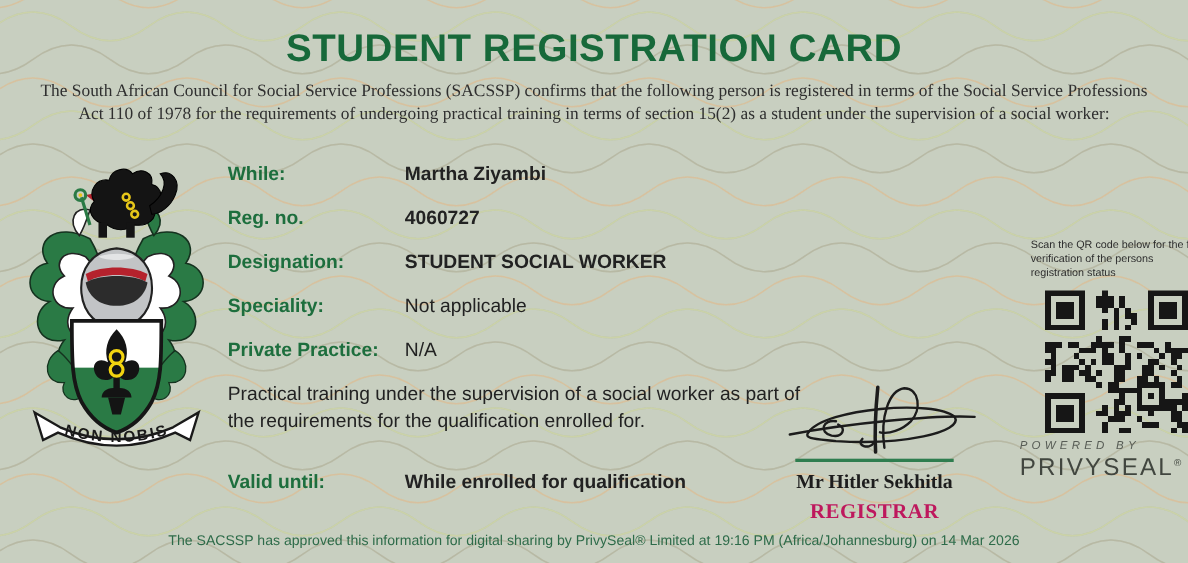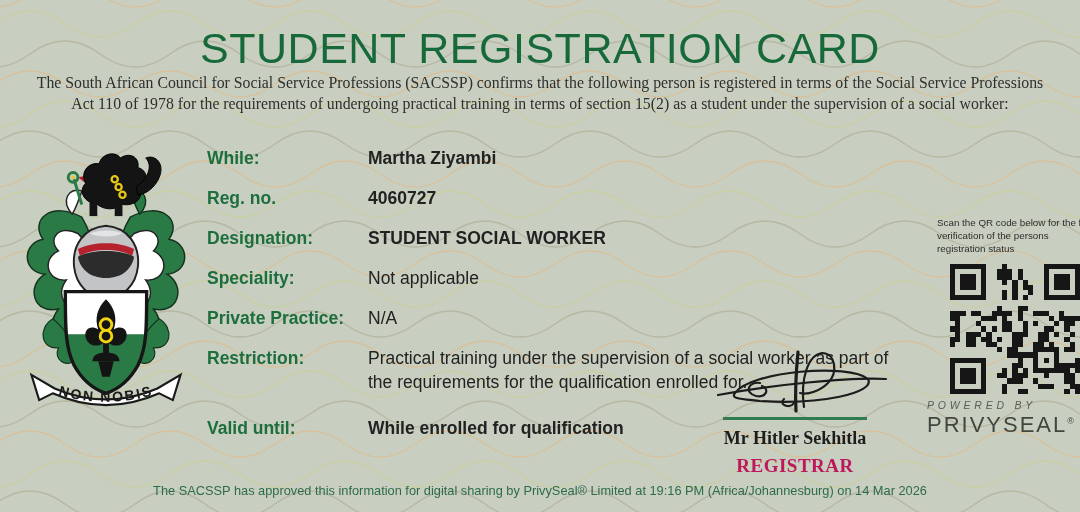--- a/index.html
+++ b/index.html
@@ -4,32 +4,32 @@
 <style>
   html,body{margin:0;padding:0;background:#888;}
   .card{
     position:relative; width:1080px; height:512px; overflow:hidden;
     background:#c8cfc0;
     font-family:"Liberation Sans","DejaVu Sans",sans-serif;
   }
   .waves{position:absolute;left:0;top:0;width:1080px;height:512px;pointer-events:none;}
   .title{
     position:absolute; top:24px; left:0; width:100%;
-    text-align:center; font-size:43px; font-weight:normal; letter-spacing:.5px;
+    text-align:center; font-size:35px; font-weight:bold; letter-spacing:.5px;
     color:#17693a; margin:0;
   }
   .intro{
     position:absolute; top:72px; left:50%; transform:translateX(-50%);
     width:1014px; text-align:center; font-size:15.8px; line-height:21px;
     color:#2f2f2f; margin:0;font-family:Liberation Serif, serif;
   }
   .crest{position:absolute; left:14px; top:142px; width:184px; height:276px;}
   .fields{position:absolute; left:207px; top:146px; width:715px;}
   .field-row{display:flex; align-items:flex-start; margin-bottom:16px;}
-  .field-row.gap-top{margin-top:22px;}
+  .field-row.gap-top{margin-top:32px;}
   .f-label{flex:0 0 161px; width:161px; color:#1d6e3d; font-weight:bold; font-size:17.5px; line-height:24px;}
   .f-value{font-size:17.5px; color:#222; line-height:24px; max-width:548px;}
   .f-value.bold{font-weight:bold;}
   .signature-block{position:absolute; left:697px; top:347px; width:196px; text-align:center;}
   .sig-svg{display:block; width:190px; height:68px; margin:0 auto;}
   .sig-line{width:144px; height:2.5px; background:#2f7d4f; margin:2px auto 0 auto;}
   .registrar-name{
     font-family:"Liberation Serif","DejaVu Serif",serif; font-weight:bold;
     font-size:18px; color:#1d1d1d; margin-top:8px;
   }
@@ -182,21 +182,20 @@
       </div>
       <div class="field-row">
         <span class="f-label">Speciality:</span>
         <span class="f-value">Not applicable</span>
       </div>
       <div class="field-row">
         <span class="f-label">Private Practice:</span>
         <span class="f-value">N/A</span>
       </div>
       <div class="field-row">
-        <span class="f-label">Restriction:</span>
         <span class="f-value">Practical training under the supervision of a social worker as part of the requirements for the qualification enrolled for.</span>
       </div>
       <div class="field-row gap-top">
         <span class="f-label">Valid until:</span>
         <span class="f-value bold">While enrolled for qualification</span>
       </div>
     </div>
 
   <div class="signature-block">
     <svg class="sig-svg" viewBox="0 0 190 68" xmlns="http://www.w3.org/2000/svg">

